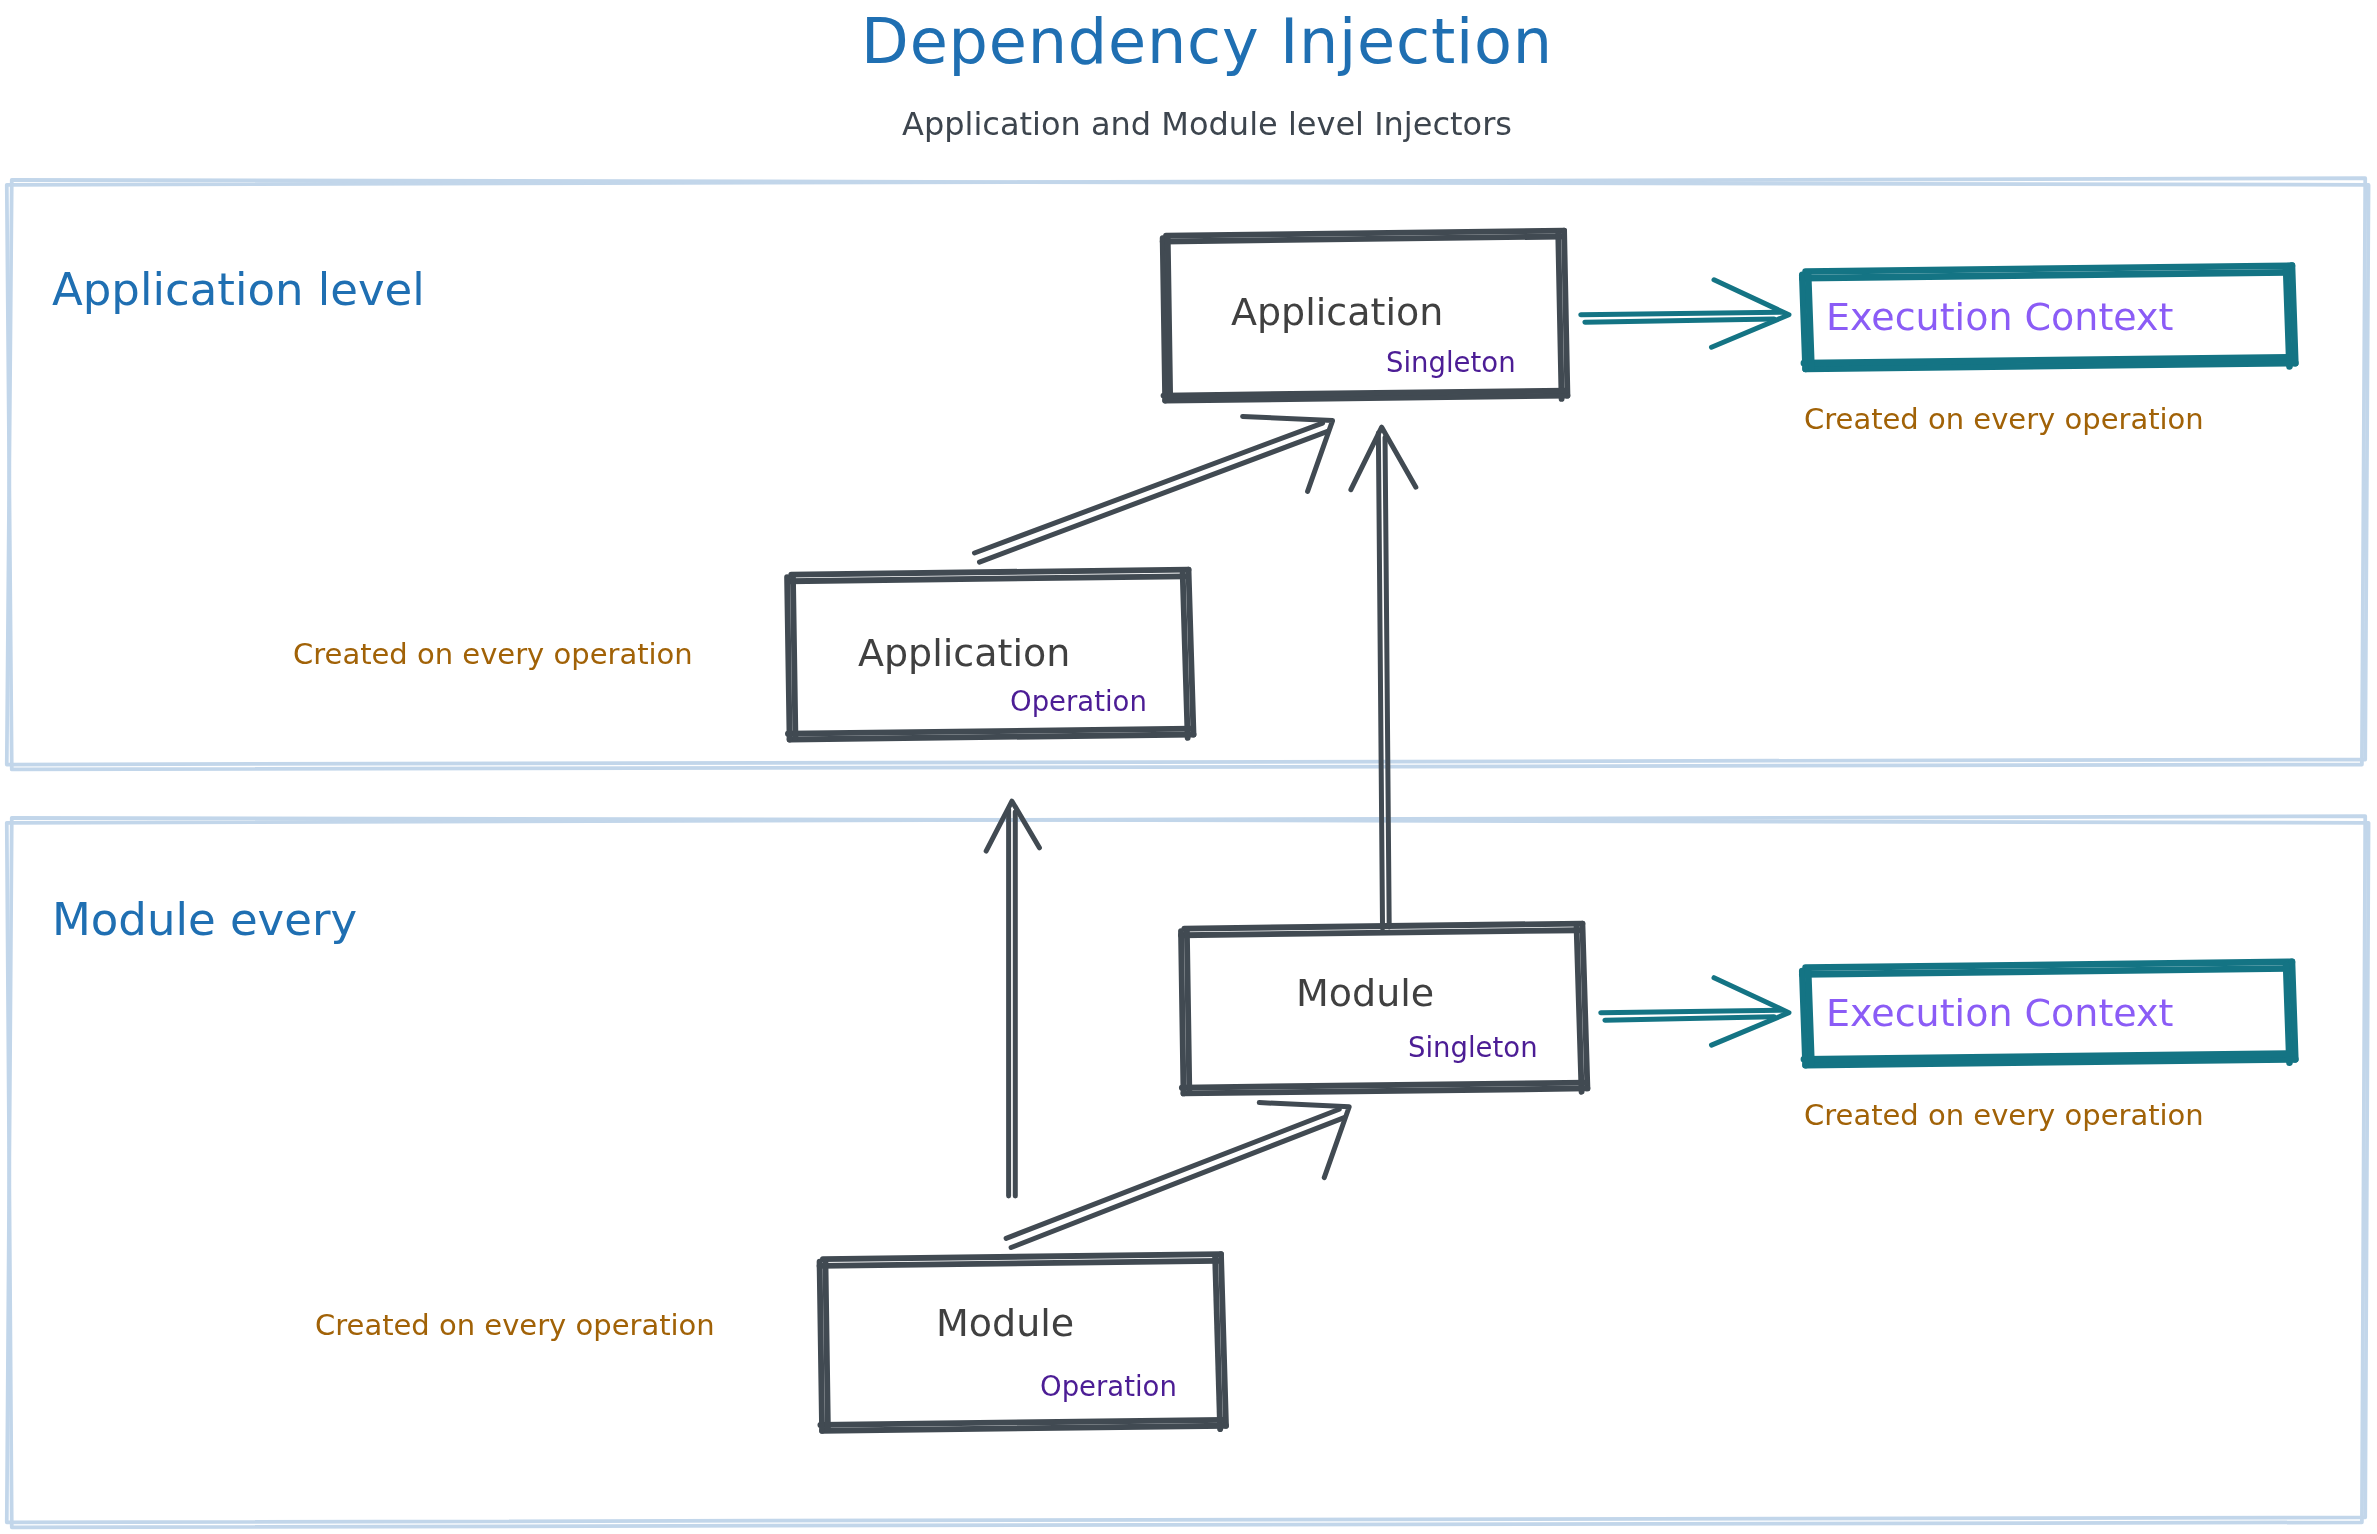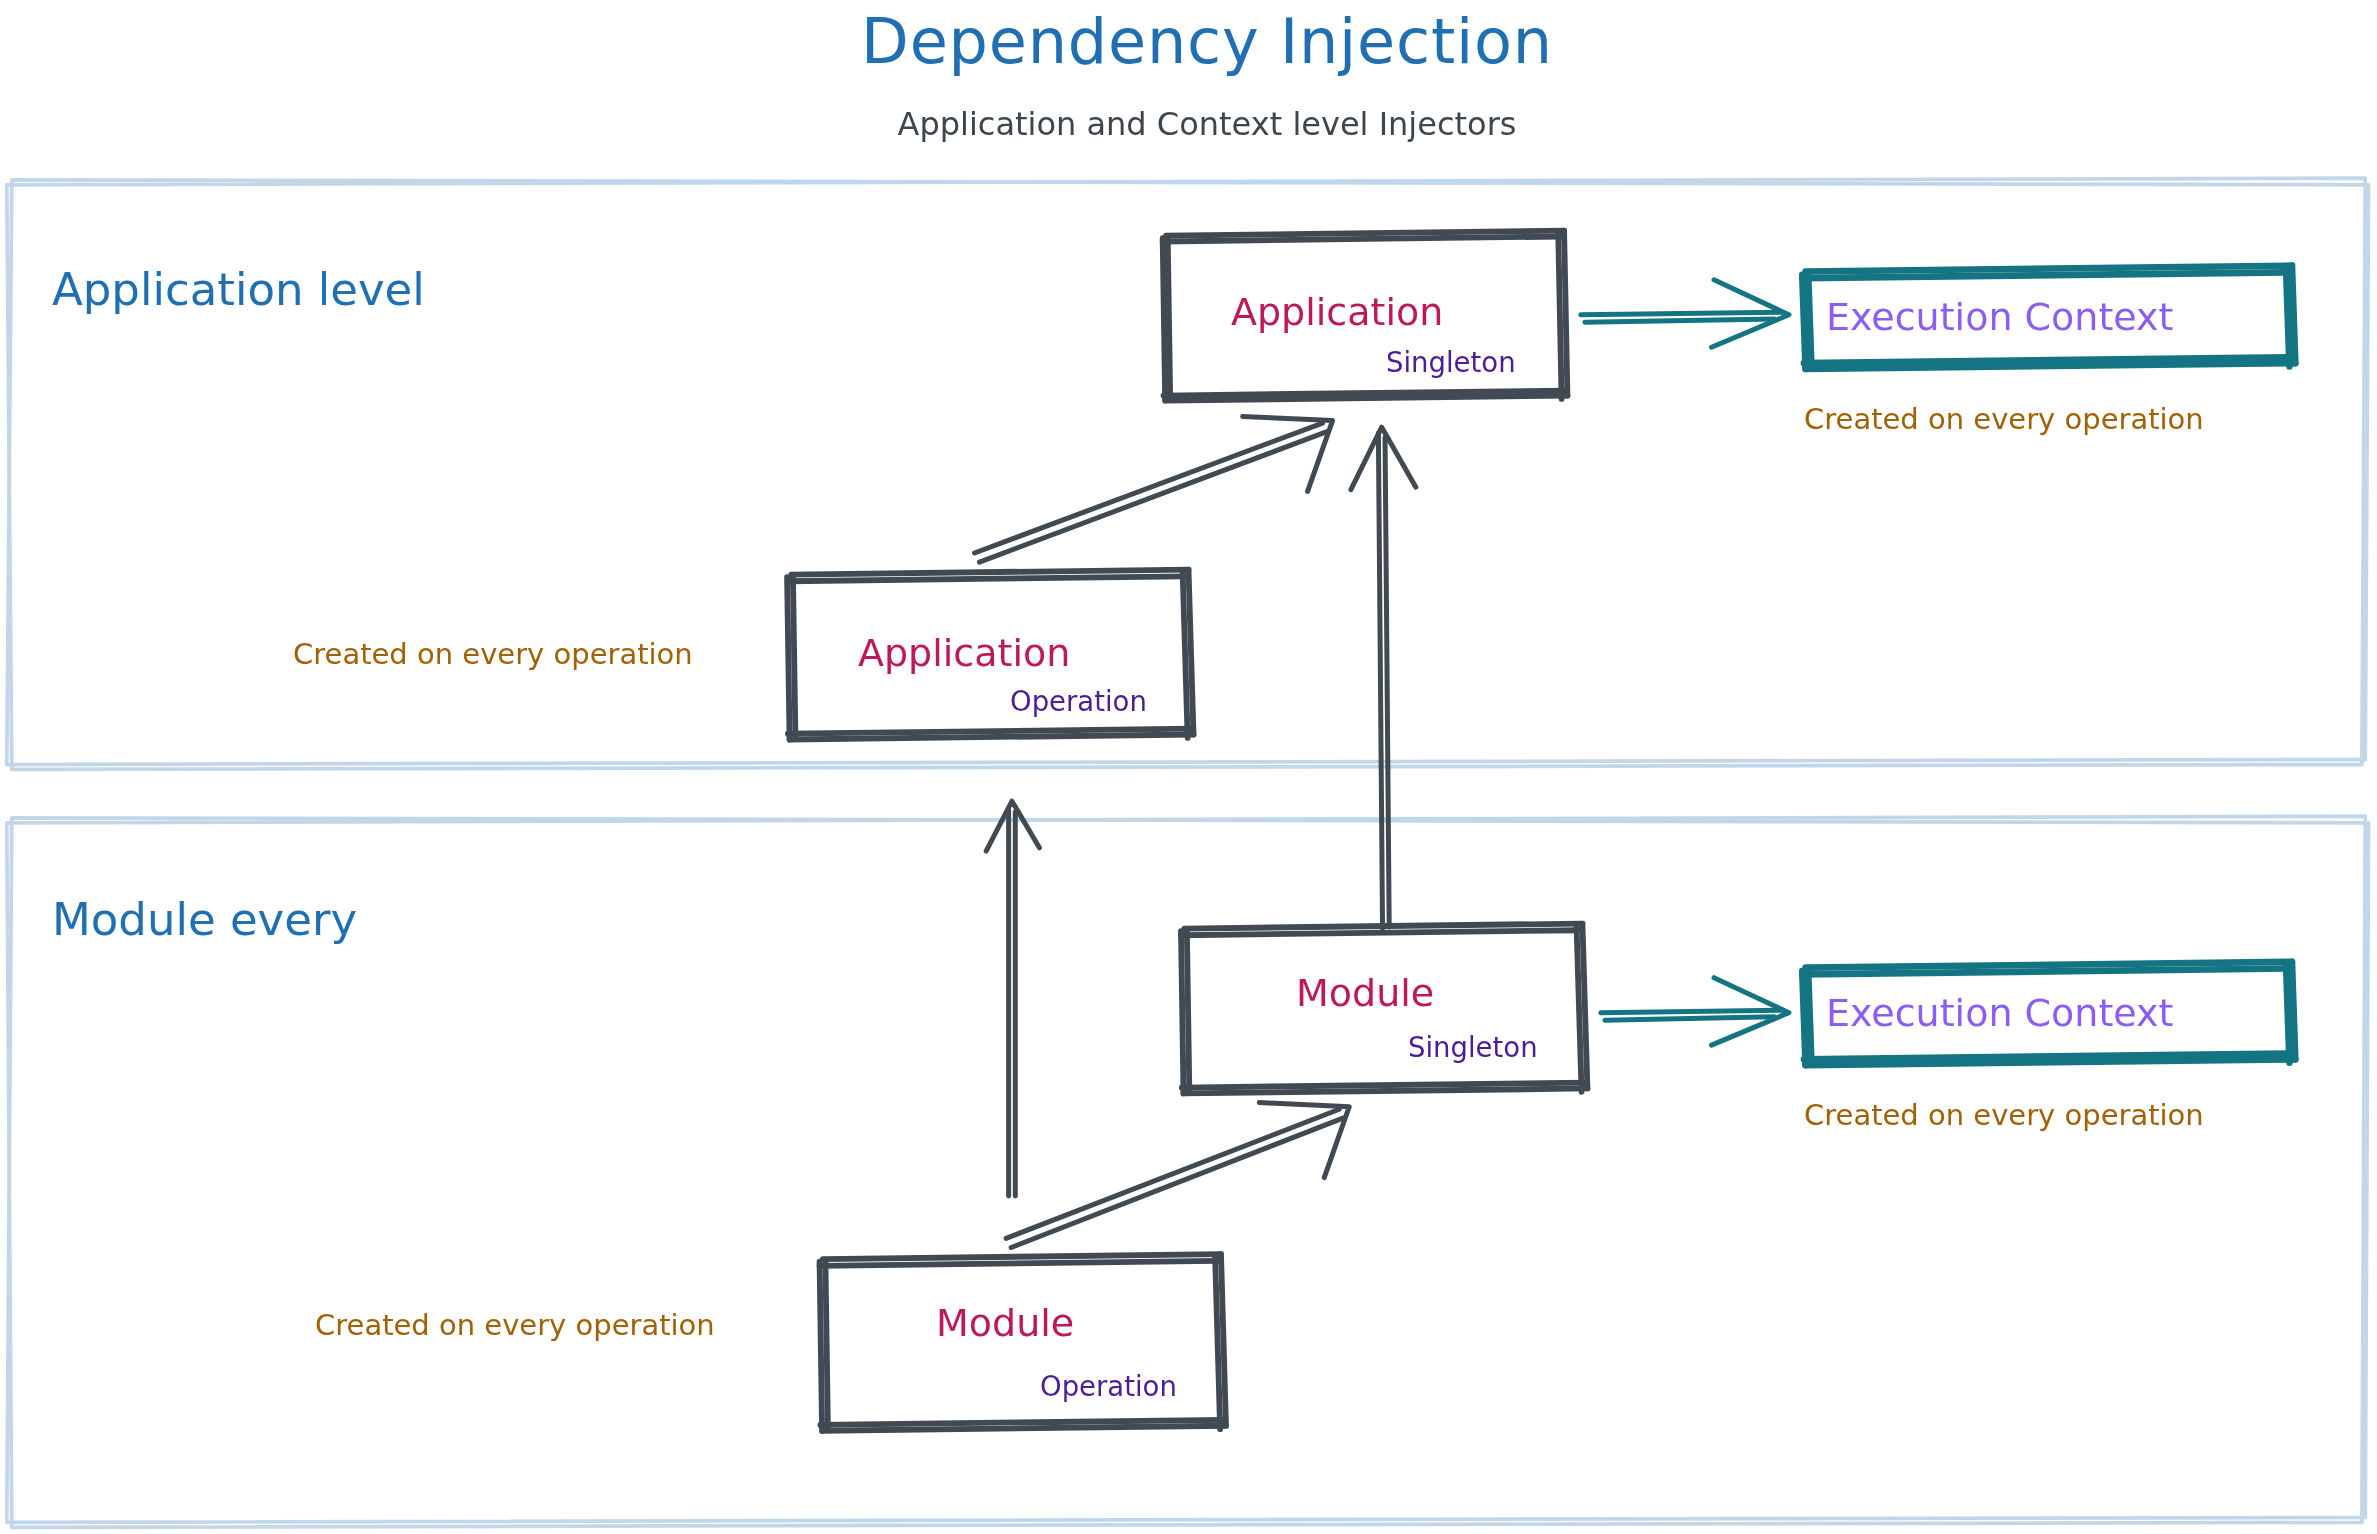--- a/index.html
+++ b/index.html
@@ -20,39 +20,39 @@
     left:50%;transform:translateX(-50%);top:5px;
   }
   .subtitle{
     font-size:32px;color:#3d454e;
     left:50%;transform:translateX(-50%);top:105px;
   }
   .panel-label{
     font-size:45px;color:#1f6fb2;margin-top:25px;
   }
   .box-title{
-    font-size:38px;color:#be185d;
+    font-size:38px;color:#404040;
   }
   .box-tag{
     font-size:27.5px;color:#4c1d95;
   }
   .ec-title{
     font-size:38px;color:#8b5cf6;
   }
   .note{
     font-size:29px;color:#a16207;
   }
 </style>
 </head>
 <body>
 
 <div class="stage">
 
   <div class="t title">Dependency Injection</div>
-  <div class="t subtitle">Application and Context level Injectors</div>
+  <div class="t subtitle">Application and Module level Injectors</div>
 
   <svg class="layer" viewBox="0 0 2854 1842" xmlns="http://www.w3.org/2000/svg">
     <defs>
       <style>
         .sk  { fill:none; stroke:#414a52; stroke-width:7; stroke-linecap:round; stroke-linejoin:round; }
         .sk2 { fill:none; stroke:#414a52; stroke-width:6; stroke-linecap:round; stroke-linejoin:round; }
         .tl  { fill:none; stroke:#147484; stroke-width:8; stroke-linecap:round; stroke-linejoin:round; }
         .tl2 { fill:none; stroke:#147484; stroke-width:6; stroke-linecap:round; stroke-linejoin:round; }
         .pnl { fill:none; stroke:#c2d6ea; stroke-width:4.5; stroke-linecap:round; stroke-linejoin:round; }
       </style>

